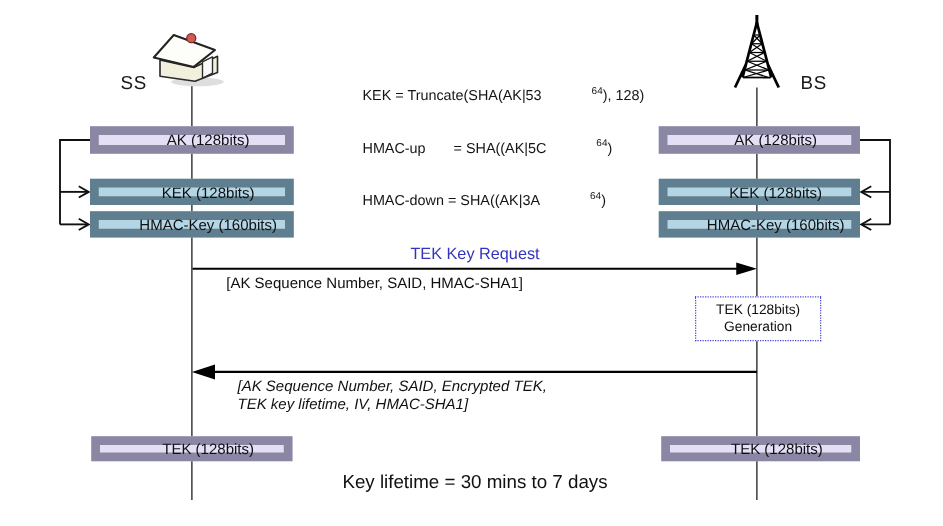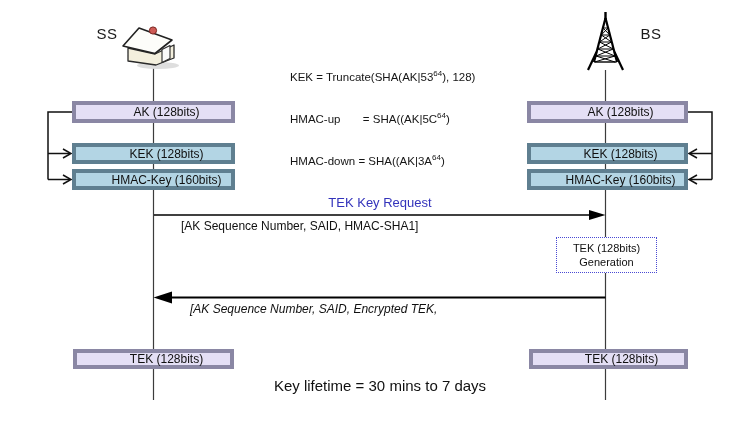--- a/index.html
+++ b/index.html
@@ -1,27 +1,27 @@
 <!DOCTYPE html>
 <html><head>
 <meta charset="utf-8">
 <style>
   html,body{margin:0;padding:0;background:#fff;}
   .stage{position:relative;width:754px;height:421px;background:#fff;
          font-family:"Liberation Sans",sans-serif;color:#111;overflow:hidden;}
   .layer{position:absolute;left:0;top:0;}
   .abs{position:absolute;}
-  .node-label{font-size:15px;letter-spacing:.5px;color:#1a1a1a;text-align:center;}
+  .node-label{font-size:15px;letter-spacing:.5px;color:#1a1a1a;text-align:center;margin-top:33px;}
   .keybox{position:absolute;display:flex;align-items:center;justify-content:center;
-          font-size:12px;color:#101010;border:4px solid #000000;box-sizing:border-box;padding-left:26px;}
+          font-size:12px;color:#101010;border:7px solid #000000;box-sizing:border-box;padding-left:26px;}
   .lav{background:#e4dff5;border-color:#8a87a4;}
   .blu{background:#b3d5e4;border-color:#5f7f90;}
   .formulas{position:absolute;left:290px;top:42px;font-size:11.5px;line-height:14px;
             white-space:pre;color:#151515;}
-  .formulas sup{font-size:8px;line-height:0;}
+  .formulas sup{font-size:8px;line-height:0;margin-left:40px;}
   .msg-title{position:absolute;width:200px;text-align:center;font-size:13px;color:#3333bb;}
   .msg-params{position:absolute;width:380px;text-align:left;font-size:12px;
               line-height:14px;color:#101010;}
   .genbox{position:absolute;left:556px;top:237px;width:101px;height:36px;
           background:#fff;border:1px dotted #4a4ad4;box-sizing:border-box;
           display:flex;flex-direction:column;align-items:center;justify-content:center;
           font-size:11px;line-height:14px;color:#101010;}
   .footer-note{position:absolute;left:230px;top:377px;width:300px;text-align:center;
                font-size:15px;color:#101010;}
 </style>
@@ -108,17 +108,18 @@
   <div class="msg-title" style="left:280px;top:195px;">TEK Key Request</div>
   <div class="msg-params" style="left:181px;top:219px;">[AK Sequence Number, SAID, HMAC-SHA1]</div>
 
   <div class="genbox">
     <div>TEK (128bits)</div>
     <div>Generation</div>
   </div>
 
   <div class="msg-params" style="left:190px;top:302px;font-style:italic;">
     <div>[AK Sequence Number, SAID, Encrypted TEK,</div>
+    <div>TEK key lifetime, IV, HMAC-SHA1]</div>
   </div>
 
   <div class="footer-note">Key lifetime = 30 mins to 7 days</div>
 
 </div>
 
 </body></html>

